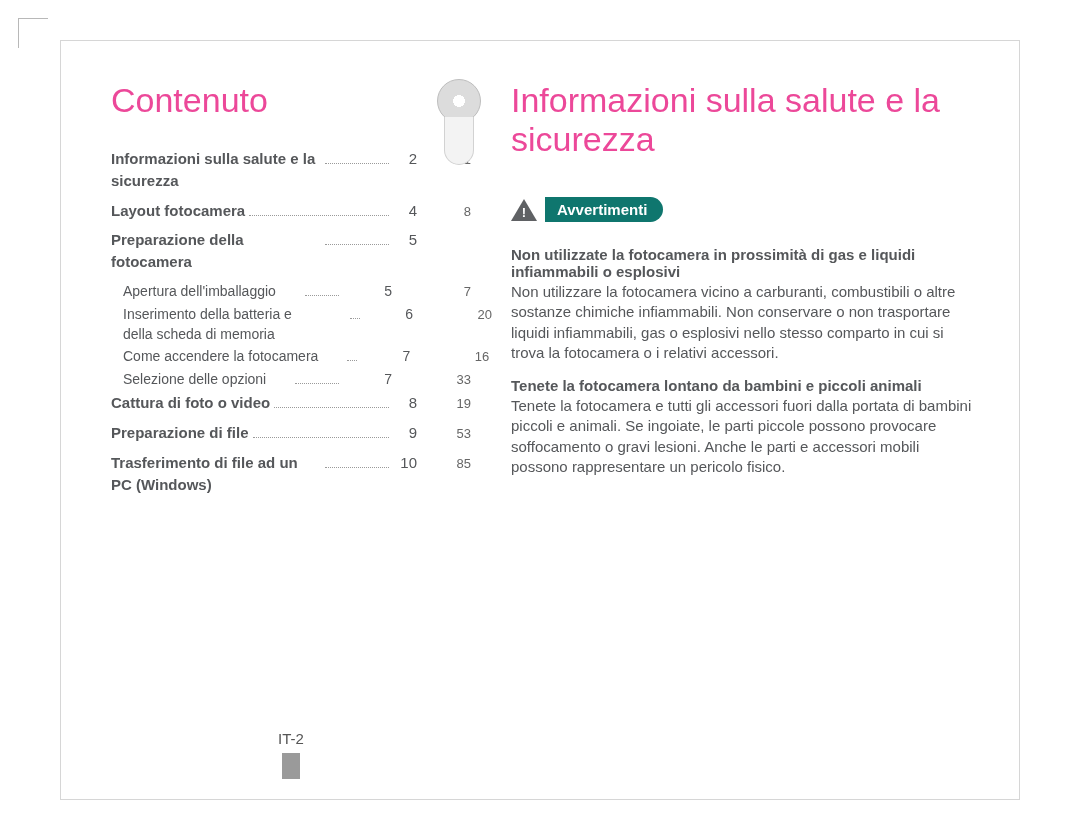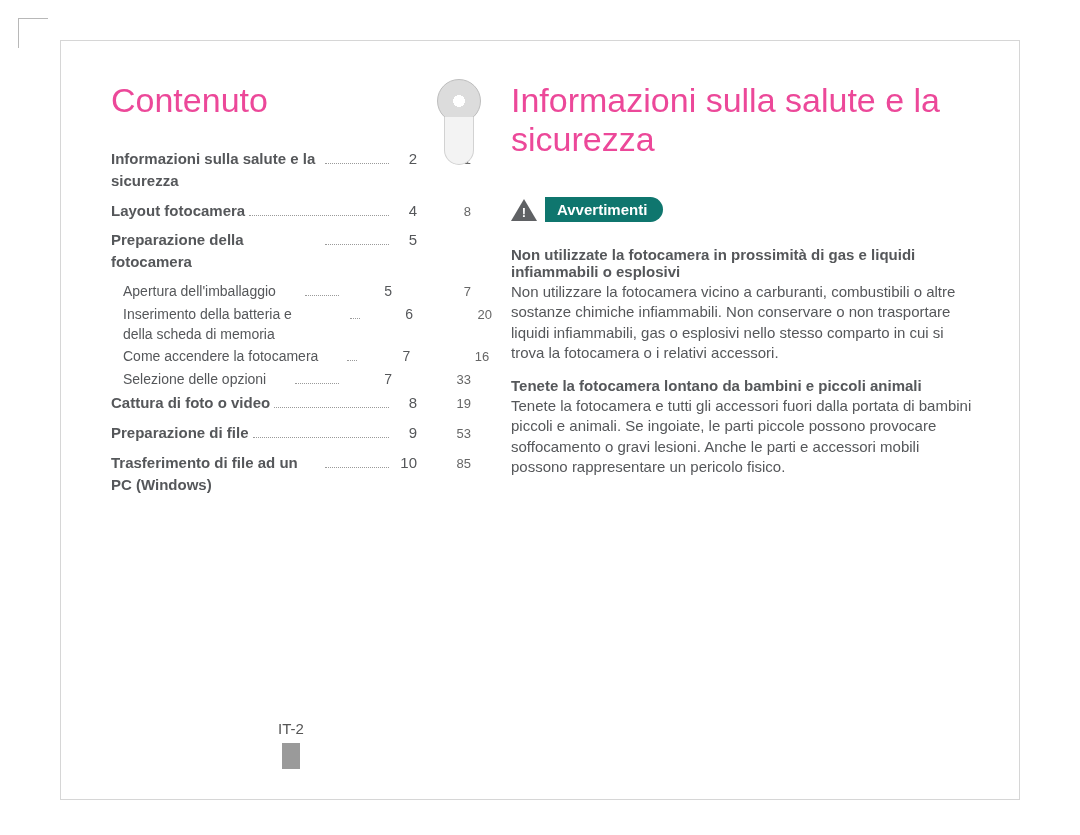--- a/index.html
+++ b/index.html
@@ -74,21 +74,21 @@
     font-size: 13px;
     color: #666;
   }
   .toc-sub { padding-left: 12px; font-size: 14px; gap: 25px; }
   .toc-sub .toc-label { max-width: 198px; }
 
   .toc-section-gap { height: 6px; }
 
   .footer {
     position: absolute;
-    left: 0; right: 0; bottom: 10px;
+    left: 0; right: 0; bottom: 0;
     text-align: center;
   }
   .footer .pg {
     display: inline-block;
     font-size: 15px;
     color: #555;
     padding-bottom: 4px;
   }
   .footer .bar {
     width: 18px; height: 26px;

